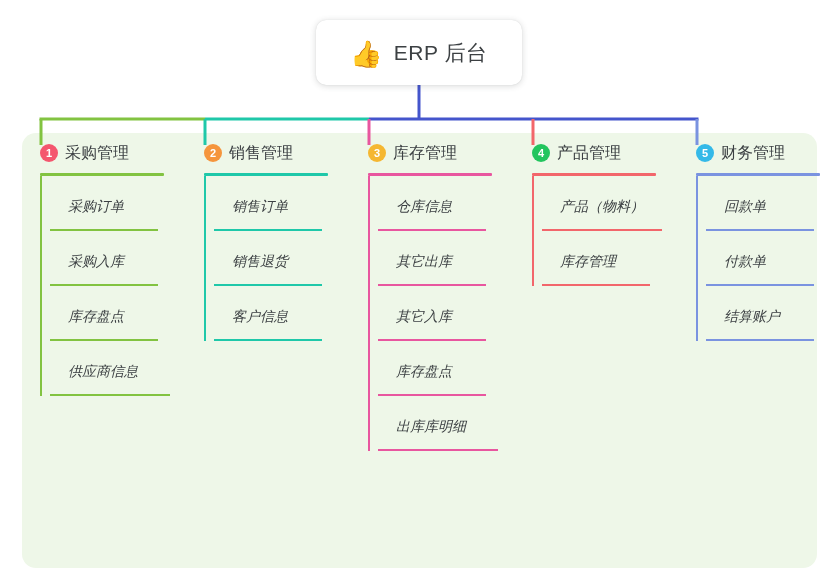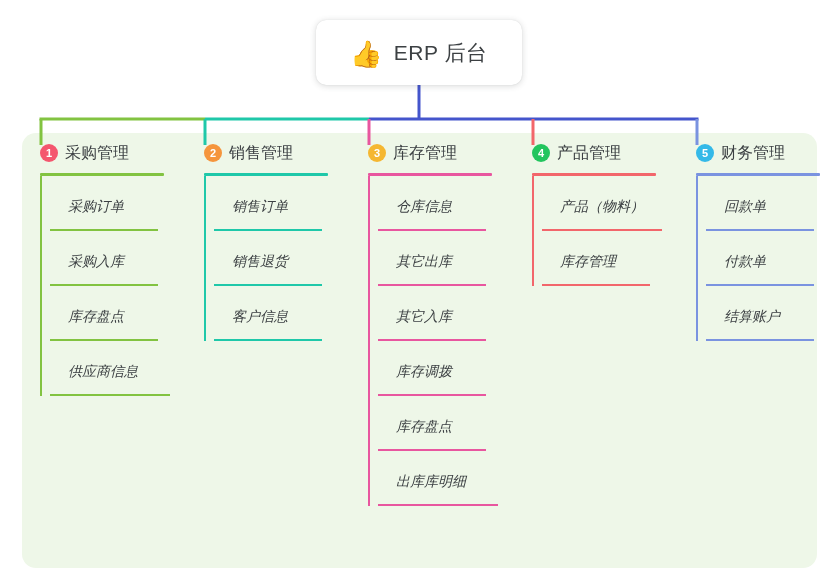--- a/index.html
+++ b/index.html
@@ -241,24 +241,20 @@
         </div>
         <div class="item">
           <span class="item-label">其它出库</span>
           <div class="item-rule" style="background: rgb(232, 86, 159);"></div>
         </div>
         <div class="item">
           <span class="item-label">其它入库</span>
           <div class="item-rule" style="background: rgb(232, 86, 159);"></div>
         </div>
         <div class="item">
-          <span class="item-label">库存调拨</span>
-          <div class="item-rule" style="background: rgb(232, 86, 159);"></div>
-        </div>
-        <div class="item">
           <span class="item-label">库存盘点</span>
           <div class="item-rule" style="background: rgb(232, 86, 159);"></div>
         </div>
         <div class="item wide">
           <span class="item-label">出库库明细</span>
           <div class="item-rule" style="background: rgb(232, 86, 159);"></div>
         </div>
       </div>
     </div>
     <div class="column">

